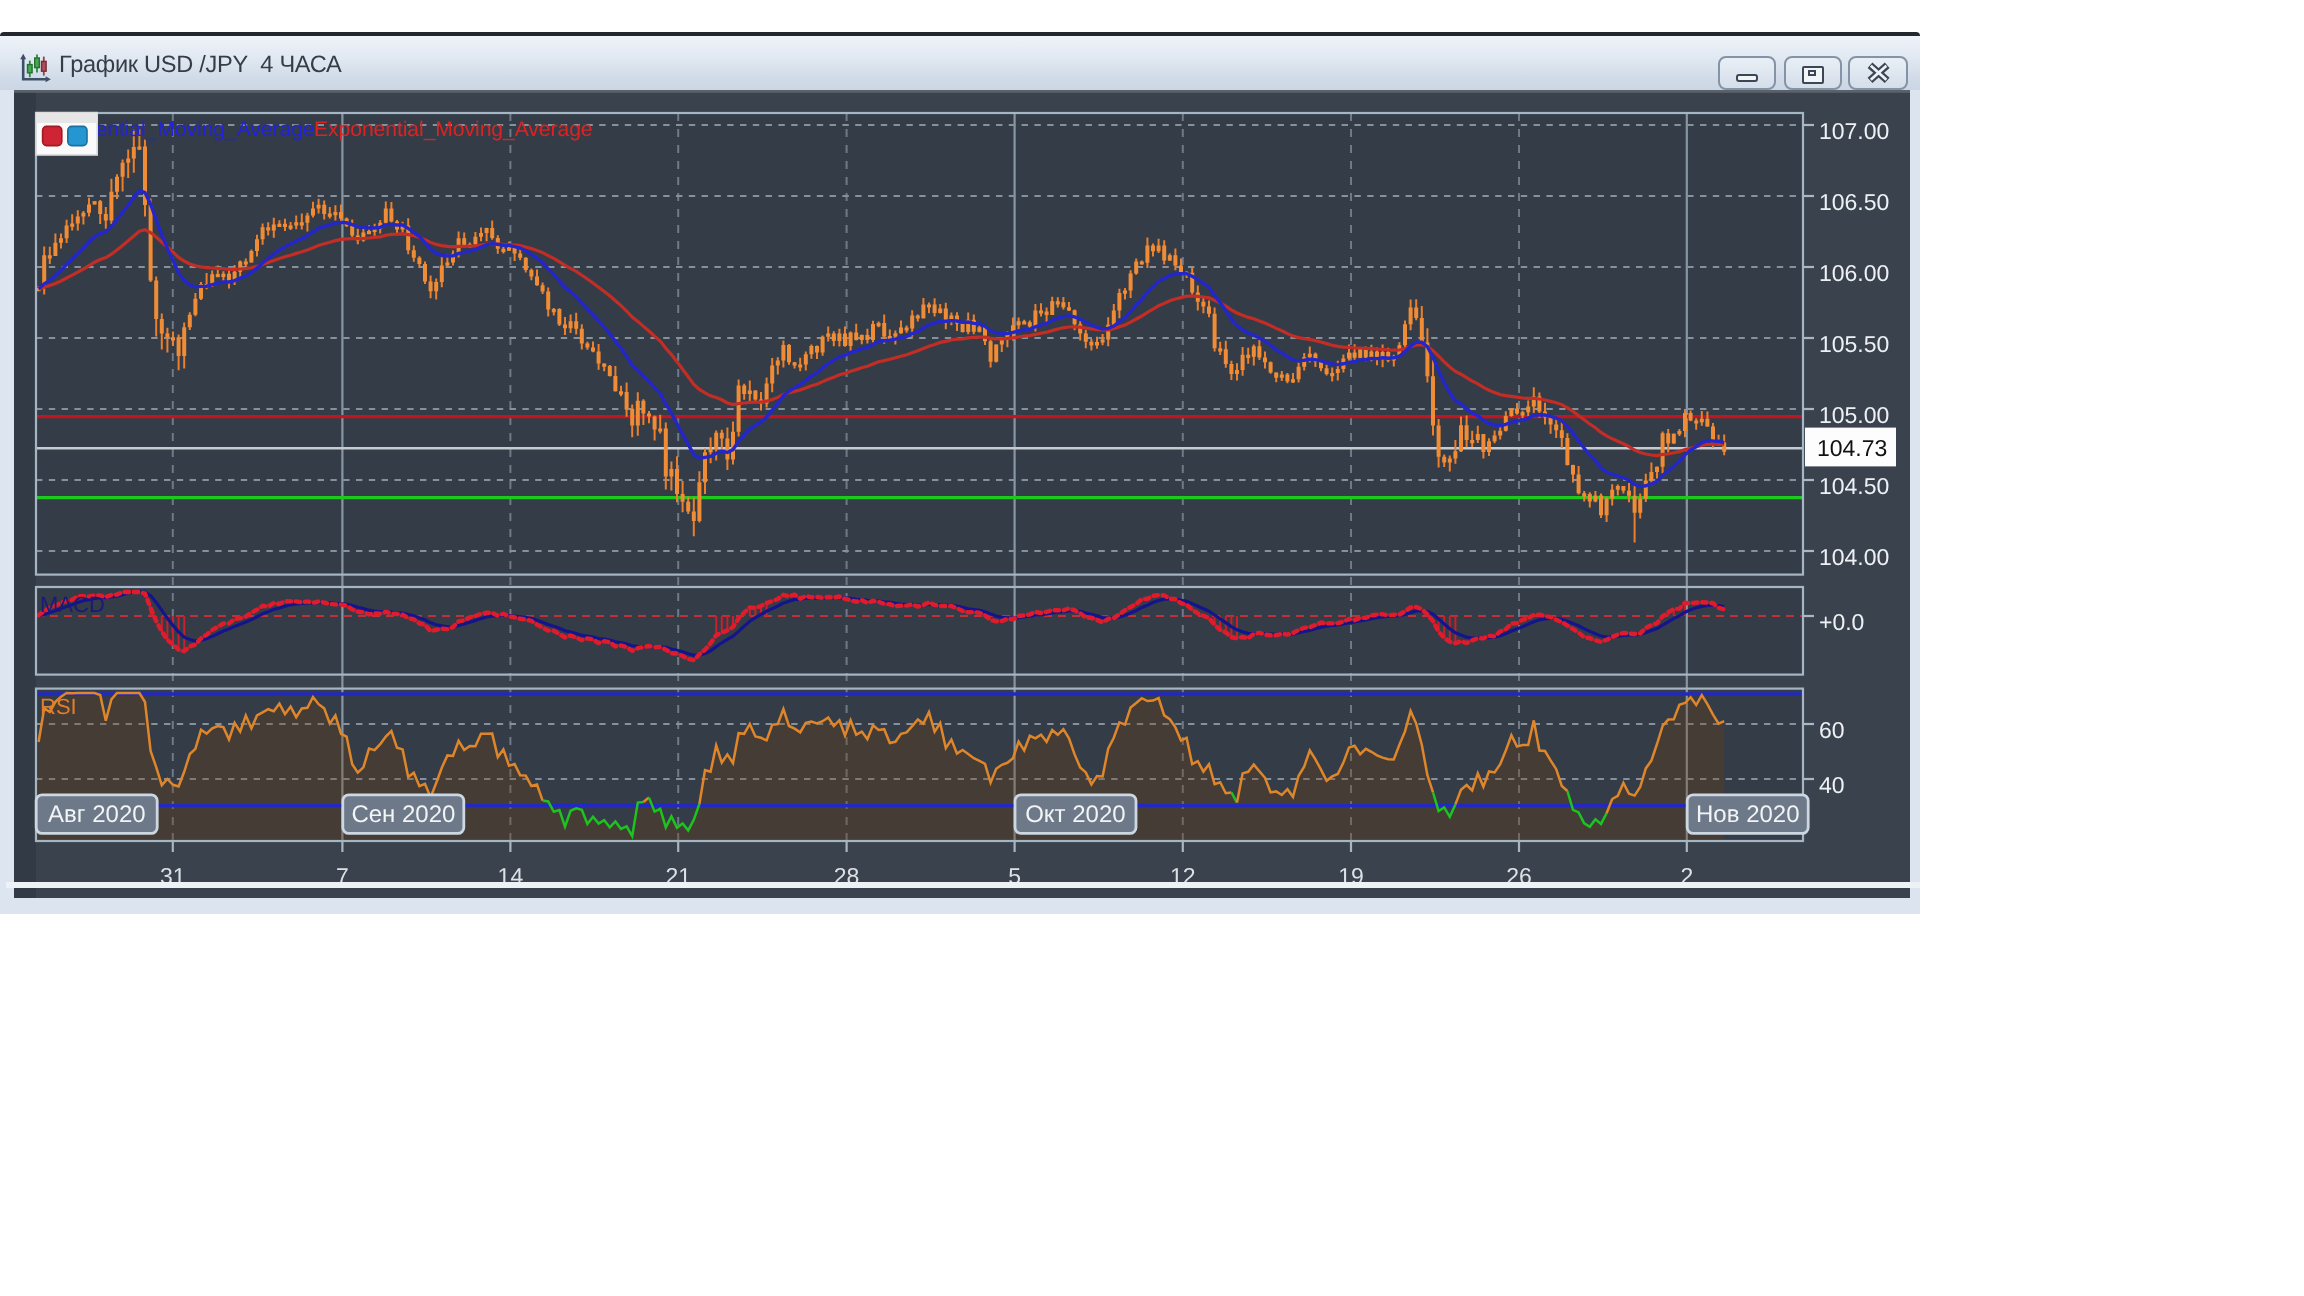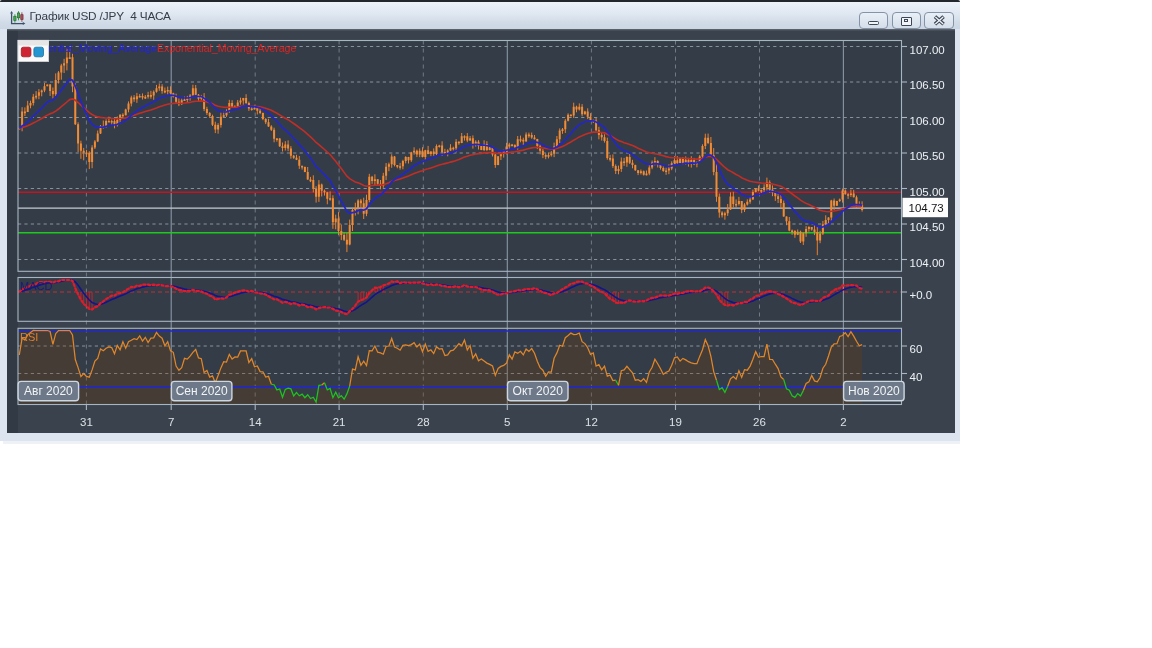--- a/index.html
+++ b/index.html
@@ -1,16 +1,16 @@
 <!DOCTYPE html>
 <html><head><meta charset="utf-8"><style>
 html,body{margin:0;padding:0;background:#fff;width:1152px;height:648px;overflow:hidden;
 font-family:"Liberation Sans",sans-serif;}
 *{box-sizing:content-box}
-#win{position:absolute;left:0;top:0;width:960px;height:441px;background:#dde6f0;
+#win{position:absolute;left:0;top:16px;width:960px;height:441px;background:#dde6f0;
 border-radius:3px 3px 0 0;}
 #topline{position:absolute;left:0;top:0;width:960px;height:2.2px;background:#23282f;border-radius:3px 3px 0 0}
 #title{position:absolute;left:0;top:2.2px;width:960px;height:27px;
 background:linear-gradient(#eef3f9,#dfe7f1 45%,#d2dce8 75%,#cbd6e4);}
 #ttext{position:absolute;left:29.5px;top:6.5px;font-size:11.8px;color:#353d49;letter-spacing:-0.15px}
 #frame-b{position:absolute;left:0;top:433px;width:960px;height:8px;background:#dce5ef}
 #frame-r{position:absolute;left:955px;top:29px;width:5px;height:412px;background:#dce5ef}
 #shadow{position:absolute;left:3px;top:441px;width:957px;height:3px;background:#eef1f6}
 </style></head><body>
 <div id="win">

